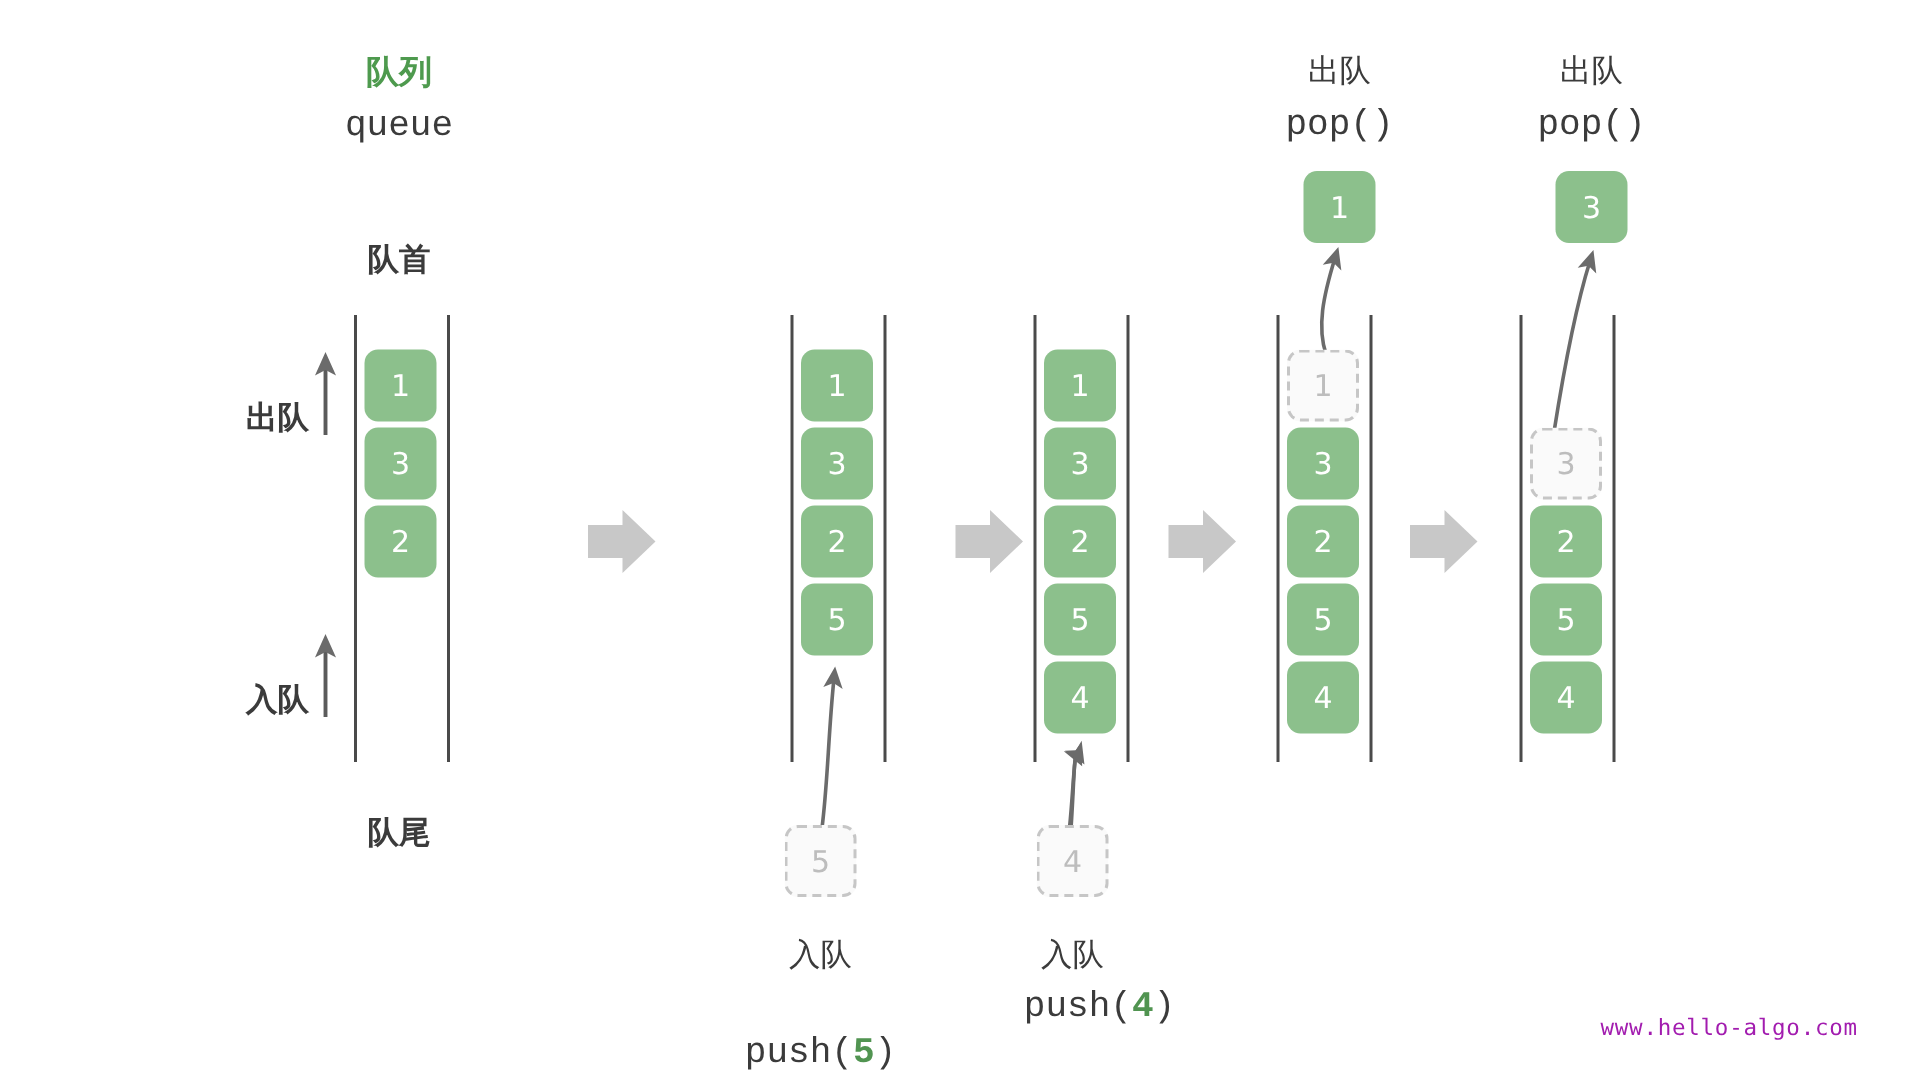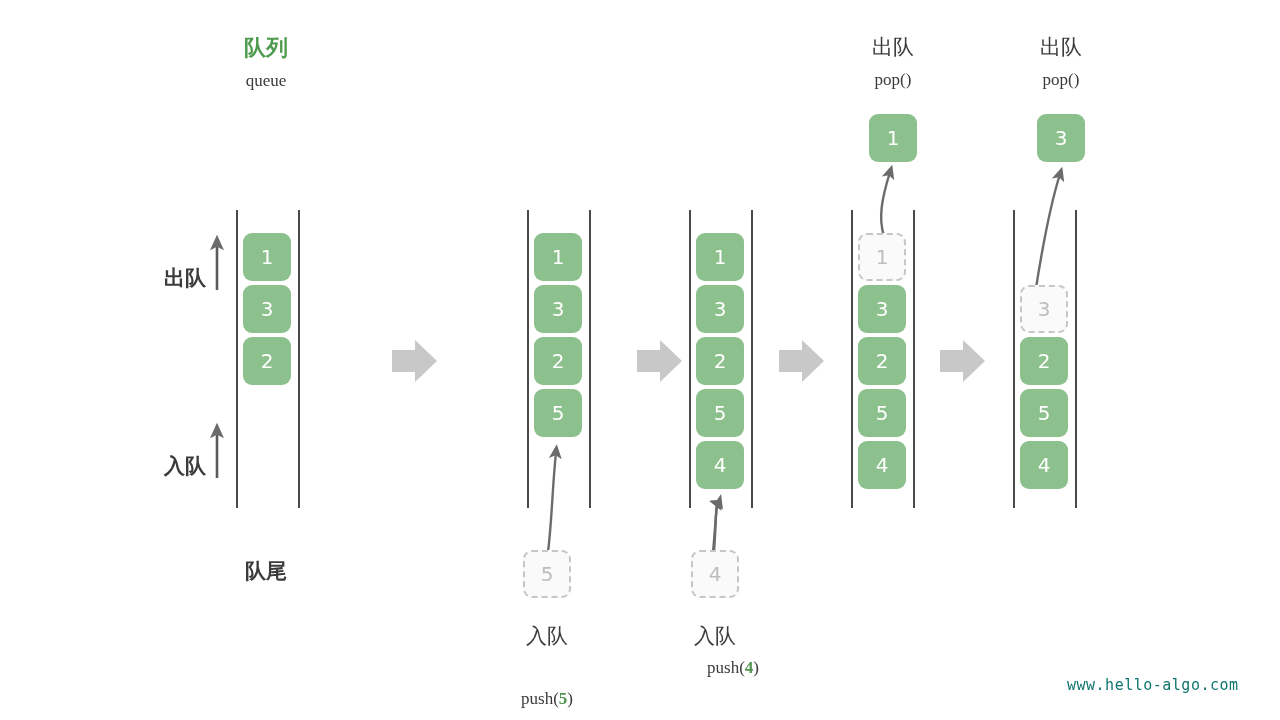--- a/index.html
+++ b/index.html
@@ -37,41 +37,41 @@
   }
   .title-cjk {
     font-family: "DejaVu Sans", "Liberation Sans", sans-serif;
     font-weight: 700;
     font-size: 22px;
     color: #4e9a4e;
     white-space: nowrap;
     text-align: center;
   }
   .mono {
-    font-family: Liberation Serif, serif;
-    font-size: 17px;
+    font-family: Liberation Mono, monospace;
+    font-size: 24px;
     color: #3b3b3b;
     white-space: nowrap;
     text-align: center;
     letter-spacing: 0px;
   }
   .op-cjk {
     font-family: "DejaVu Sans", "Liberation Sans", sans-serif;
     font-weight: 400;
     font-size: 21px;
     color: #3b3b3b;
     white-space: nowrap;
     text-align: center;
   }
   .mono .num { color: #519451; font-weight: 700; }
 
   .watermark {
     font-family: "DejaVu Sans Mono", "Liberation Mono", monospace;
     font-size: 15px;
-    color: #0f766e;
+    color: #a21caf;
     white-space: nowrap;
     letter-spacing: 0.5px;
   }
 
   
   .cell {
     position: absolute;
     width: 48px;
     height: 48px;
     border-radius: 9px;
@@ -155,21 +155,22 @@
       <path d="M779,350 L802,350 L802,340 L824,361 L802,382 L802,372 L779,372 Z"></path>
     </g>
     <g fill="#c8c8c8">
       <path d="M940,350 L963,350 L963,340 L985,361 L963,382 L963,372 L940,372 Z"></path>
     </g>
   </svg>
 
   <div class="abs title-cjk" style="left:196px; top:33px; width:140px;">队列</div>
   <div class="abs mono" style="left:196px; top:71px; width:140px;">queue</div>
 
-  <div class="abs cjk-bold" style="left:196px; top:541px; width:140px;margin-top:16px;">队尾</div>
+  <div class="abs cjk-bold" style="left:196px; top:159px; width:140px;">队首</div>
+  <div class="abs cjk-bold" style="left:196px; top:541px; width:140px;">队尾</div>
 
   <div class="abs cjk-bold" style="left:140px; top:264px; width:66px; text-align:right;">出队</div>
   <div class="abs cjk-bold" style="left:140px; top:452px; width:66px; text-align:right;">入队</div>
 
   <div class="rail" style="left:236px; top:210px; height:298px;"></div>
   <div class="rail" style="left:298px; top:210px; height:298px;"></div>
 
   <div class="cell filled" style="left:243px; top:233px;">1</div>
   <div class="cell filled" style="left:243px; top:285px;">3</div>
   <div class="cell filled" style="left:243px; top:337px;">2</div>

